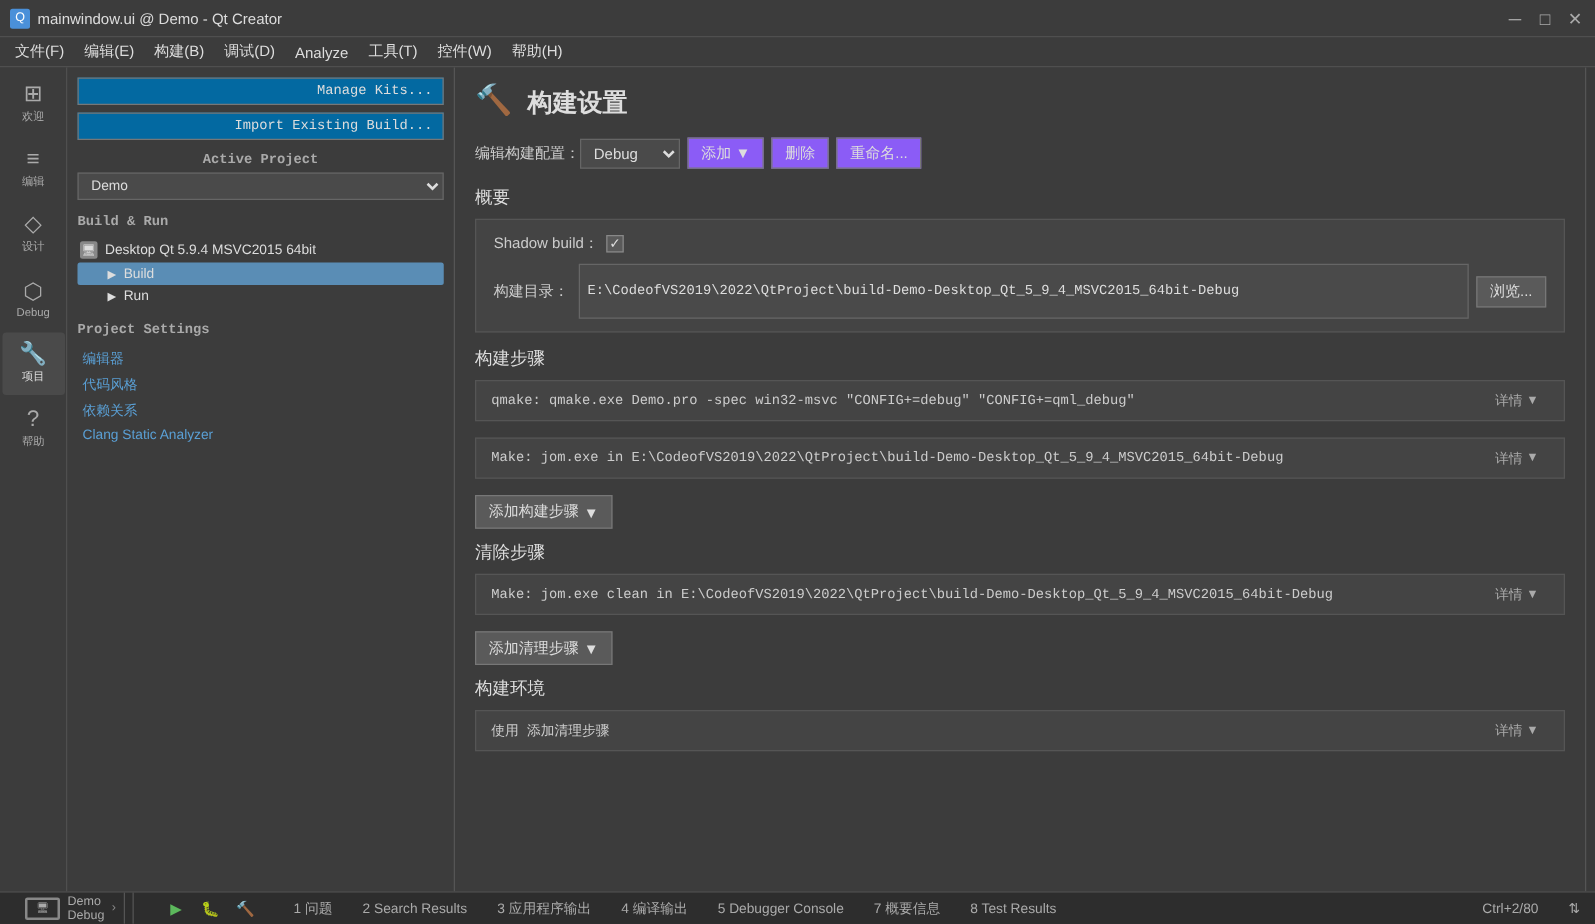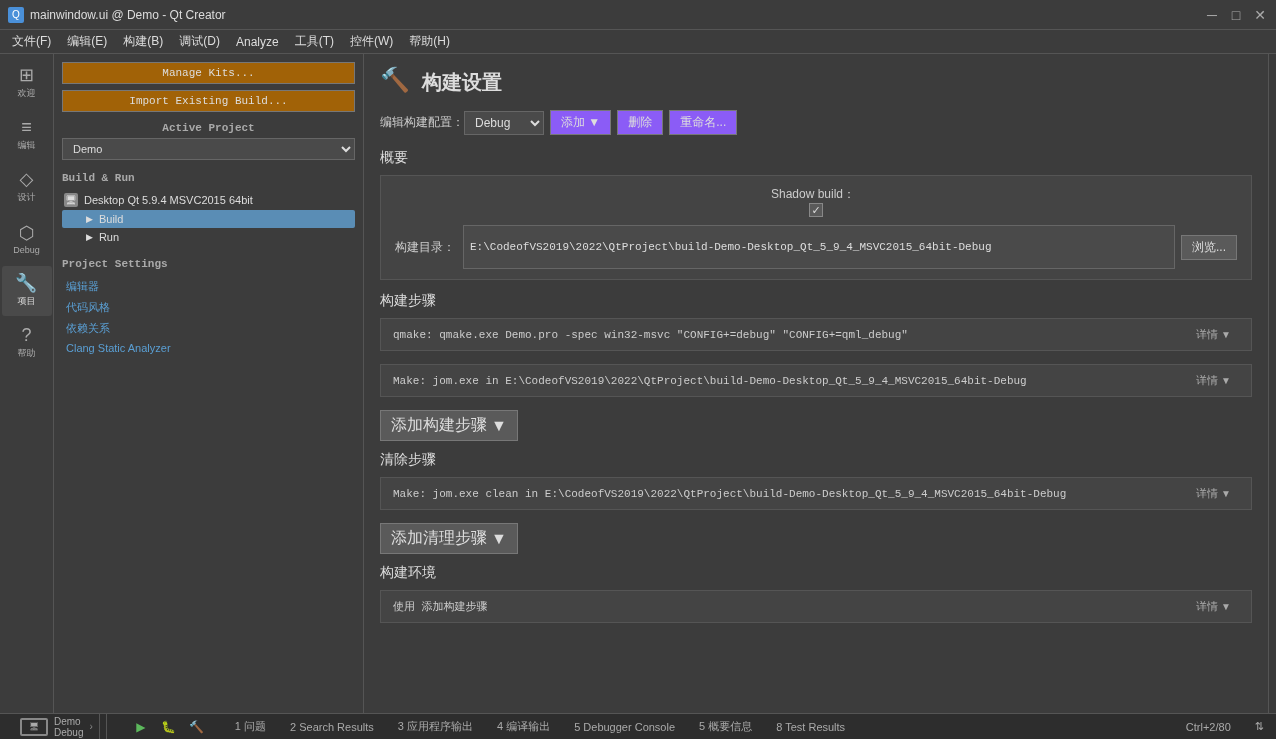--- a/index.html
+++ b/index.html
@@ -79,26 +79,26 @@
       width: 310px;
       background: #3c3c3c;
       border-right: 1px solid #555;
       padding: 8px;
       overflow-y: auto;
     }
     .manage-kits-btn {
       display: block;
       width: 100%;
       padding: 4px 8px;
-      background: #a16207;
+      background: #0369a1;
       border: 1px solid #777;
       color: #ddd;
       cursor: pointer;
       margin-bottom: 6px;
-      text-align: center;
+      text-align: right;
       font-family: 'Courier New', monospace;
       font-size: 11px;
     }
 
     .active-project-label {
       color: #aaa;
       font-size: 11px;
       margin: 10px 0 4px 0;
       font-weight: bold;
       font-family: 'Courier New', monospace;
@@ -222,21 +222,20 @@
       border: 1px solid #555;
       padding: 10px 14px;
       margin-bottom: 12px;
     }
     .shadow-build-row {
       display: flex;
       align-items: center;
       margin-bottom: 8px;
       font-size: 12px;
       color: #ccc;
-      flex-direction: column;
     }
     .shadow-build-label { margin-right: 6px; }
     .checkbox {
       width: 14px;
       height: 14px;
       background: #5a5a5a;
       border: 1px solid #888;
       display: flex;
       align-items: center;
       justify-content: center;
@@ -295,21 +294,21 @@
       gap: 3px;
     }
     .details-arrow { font-size: 10px; }
 
     .add-step-btn {
       padding: 4px 10px;
       background: #5a5a5a;
       border: 1px solid #777;
       color: #ddd;
       cursor: pointer;
-      font-size: 16px;
+      font-size: 12px;
       margin-top: 6px;
       display: flex;
       align-items: center;
       gap: 4px;
     }
 
     
     .right-edge {
       width: 8px;
       background: #3a3a3a;
@@ -537,21 +536,21 @@
         <span class="details-arrow">▼</span>
       </button>
     </div>
     <button class="add-step-btn">
       <span>添加清理步骤</span>
       <span>▼</span>
     </button>
 
     <h2 class="section-title">构建环境</h2>
     <div class="step-box">
-      <span class="step-text">使用 添加构建步骤</span>
+      <span class="step-text">使用 添加清理步骤</span>
       <button class="details-btn">
         <span>详情</span>
         <span class="details-arrow">▼</span>
       </button>
     </div>
 
   </div>
 
   <div class="right-edge"></div>
 </div>
@@ -571,20 +570,20 @@
     <div class="run-btn green">▶</div>
     <div class="run-btn orange">🐛</div>
     <div class="run-btn">🔨</div>
   </div>
 
   <div class="status-item">1 问题</div>
   <div class="status-item">2 Search Results</div>
   <div class="status-item">3 应用程序输出</div>
   <div class="status-item">4 编译输出</div>
   <div class="status-item">5 Debugger Console</div>
-  <div class="status-item">5 概要信息</div>
+  <div class="status-item">7 概要信息</div>
   <div class="status-item">8 Test Results</div>
 
   <div class="status-right">
     <div class="status-item">Ctrl+2/80</div>
     <div class="status-item">⇅</div>
   </div>
 </div>
 
 </body></html>

